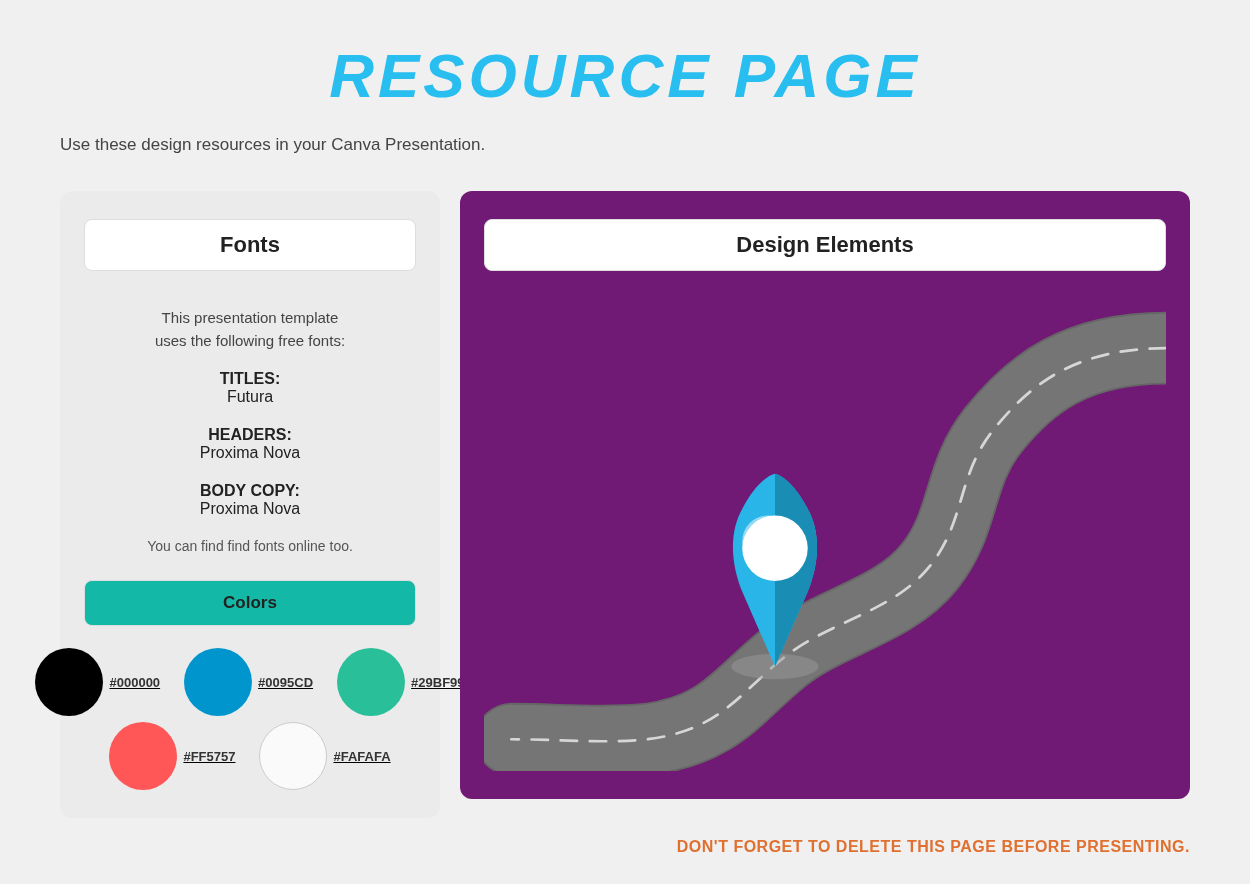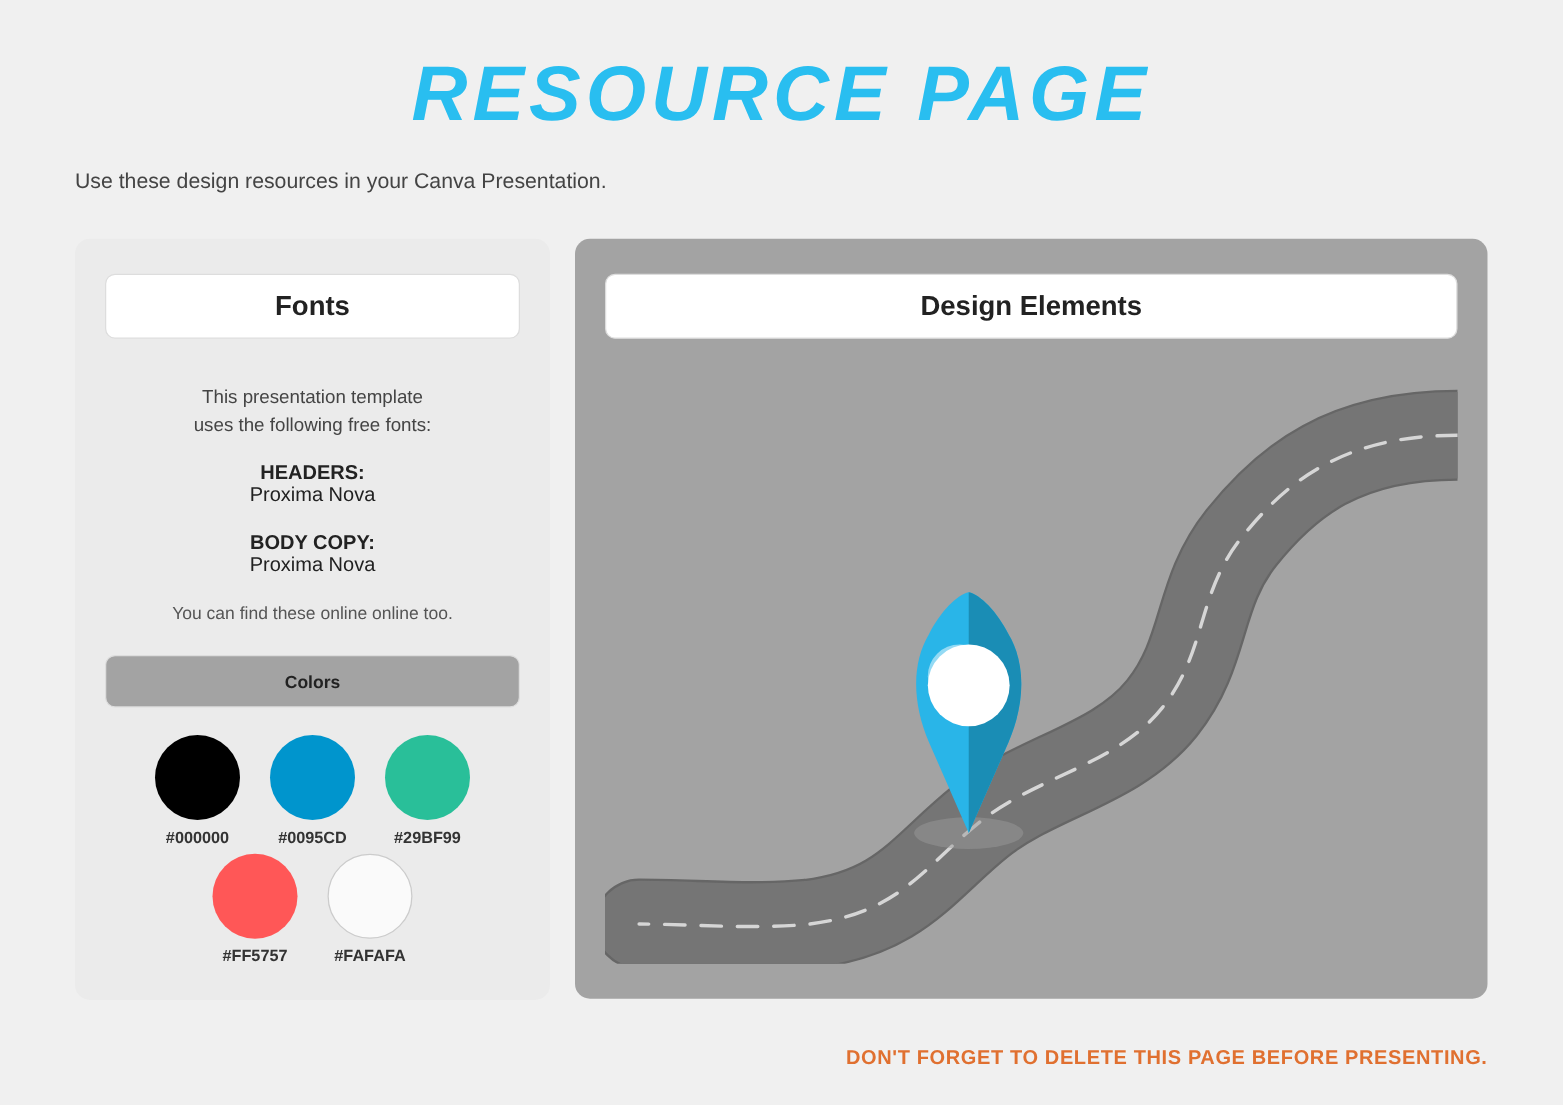--- a/index.html
+++ b/index.html
@@ -41,21 +41,21 @@
 
     .left-panel {
       background: #ebebeb;
       border-radius: 12px;
       padding: 28px 24px 28px;
       width: 380px;
       flex-shrink: 0;
     }
 
     .right-panel {
-      background: #a3a3a3;
+      background: #701a75;
       border-radius: 12px;
       padding: 28px 24px;
       flex: 1;
       min-height: 570px;
       display: flex;
       flex-direction: column;
       align-items: center;
     }
 
     .section-label {
@@ -98,24 +98,24 @@
 
     .fonts-note {
       text-align: center;
       font-size: 14px;
       color: #555;
       margin-top: 10px;
       margin-bottom: 26px;
     }
 
     .colors-section-label {
-      background: #a3a3a3;
+      background: #14b8a6;
       border-radius: 8px;
       text-align: center;
-      font-size: 14px;
+      font-size: 17px;
       font-weight: 700;
       color: #222;
       padding: 12px 0;
       width: 100%;
       border: 1.5px solid #ddd;
       margin-bottom: 22px;
     }
 
     .color-swatches {
       display: flex;
@@ -125,23 +125,23 @@
     }
 
     .swatch-row {
       display: flex;
       gap: 24px;
       justify-content: center;
     }
 
     .swatch-item {
       display: flex;
-      flex-direction: column;
       align-items: center;
       gap: 6px;
+      text-decoration: underline;
     }
 
     .swatch-circle {
       width: 68px;
       height: 68px;
       border-radius: 50%;
     }
 
     .swatch-label {
       font-size: 13px;
@@ -185,32 +185,36 @@
 
     <div class="left-panel">
 
       <div class="section-label">Fonts</div>
 
       <p class="fonts-description">
         <span>This presentation template</span><br>
         <span>uses the following free fonts:</span>
       </p>
 
+      <div class="font-entry">
+        <span class="font-category">TITLES:</span>
+        <span class="font-name">Futura</span>
+      </div>
 
       <div class="font-entry">
         <span class="font-category">HEADERS:</span>
         <span class="font-name">Proxima Nova</span>
       </div>
 
       <div class="font-entry">
         <span class="font-category">BODY COPY:</span>
         <span class="font-name">Proxima Nova</span>
       </div>
 
-      <p class="fonts-note">You can find these online online too.</p>
+      <p class="fonts-note">You can find find fonts online too.</p>
 
       <div class="colors-section-label">Colors</div>
 
       <div class="color-swatches">
         <div class="swatch-row">
           <div class="swatch-item">
             <div class="swatch-circle" style="background:#000000;"></div>
             <span class="swatch-label">#000000</span>
           </div>
           <div class="swatch-item">

